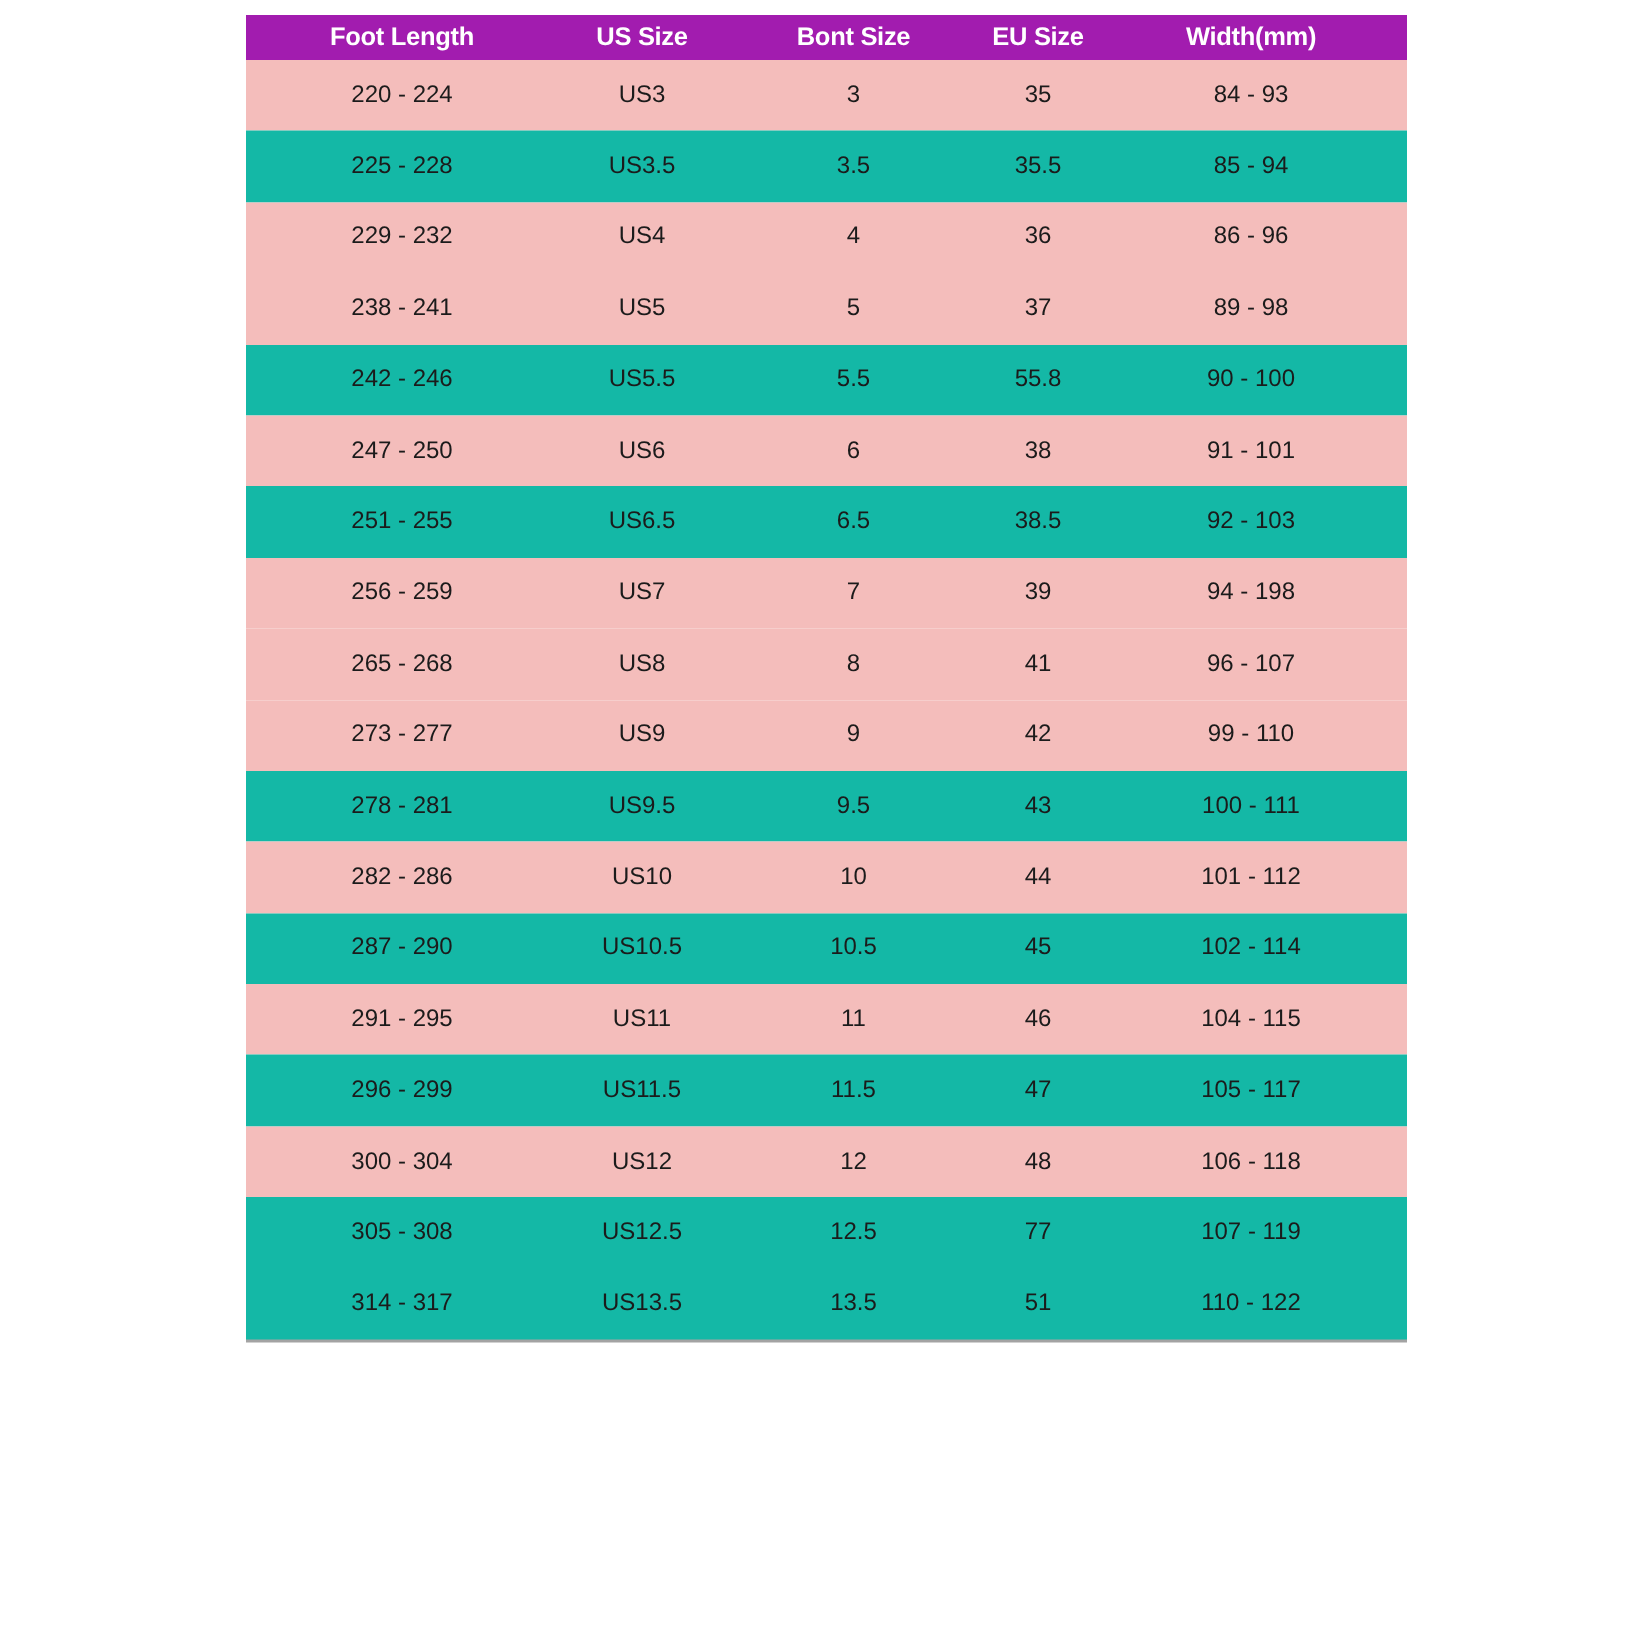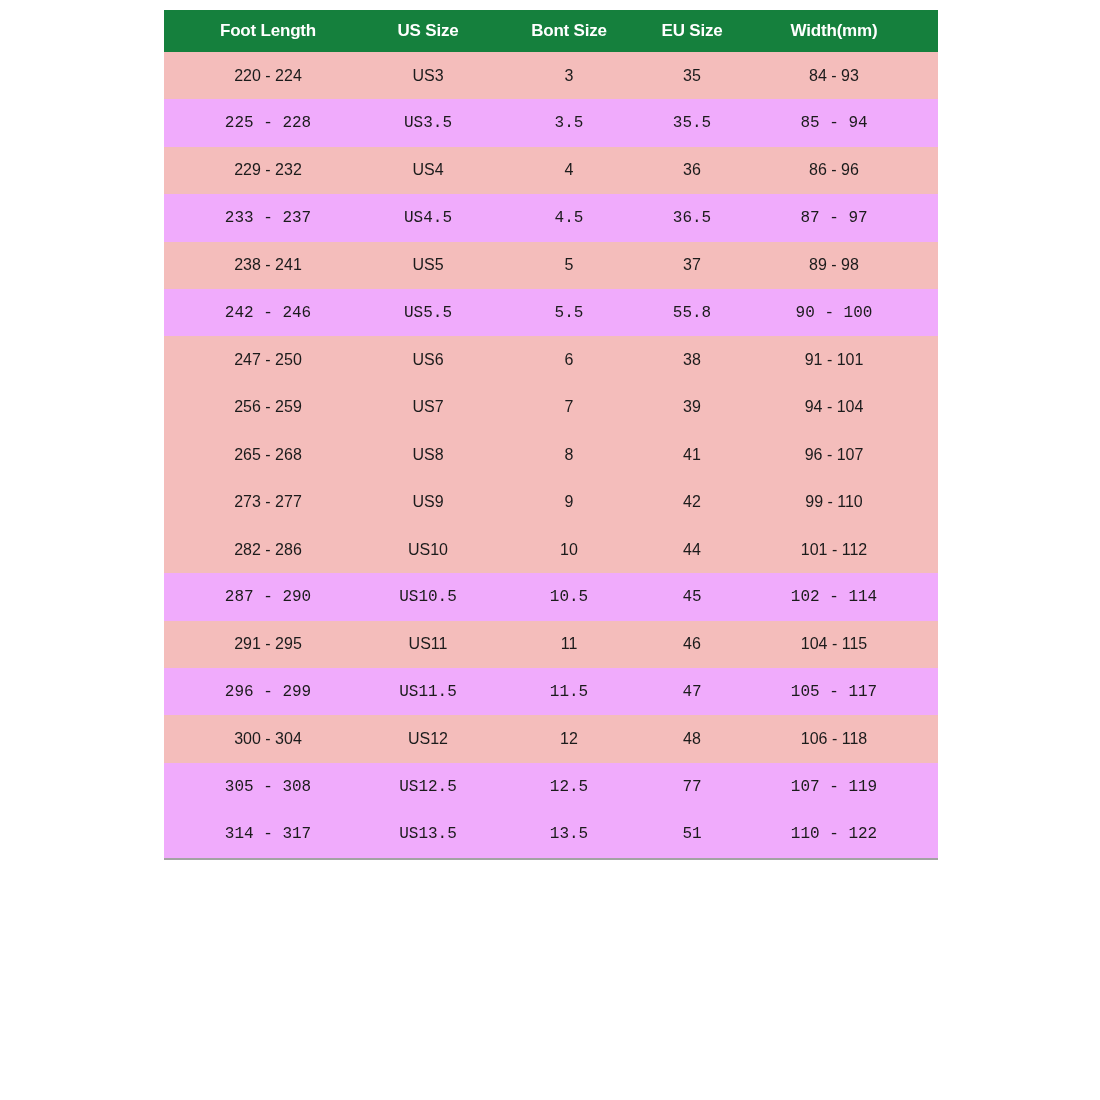--- a/index.html
+++ b/index.html
@@ -28,26 +28,26 @@
   }
 
   
   col.c1 { width: 208px; }
   col.c2 { width: 112px; }
   col.c3 { width: 170px; }
   col.c4 { width: 76px; }
   col.c5 { width: 208px; }
 
   thead th {
-    background: #15803d;
+    background: #a21caf;
     color: #ffffff;
     font-size: 17px;
     font-weight: bold;
     letter-spacing: -0.2px;
-    height: 42px;
+    height: 30px;
     padding: 0;
     text-align: center;
     vertical-align: middle;
     white-space: nowrap;
   }
 
   tbody td {
     height: 47.4px;
     padding: 0;
     text-align: center;
@@ -55,23 +55,22 @@
     font-size: 16px;
     color: #1b1b1b;
     white-space: nowrap;
   }
 
   tbody tr.row-odd td {
     background: #f4bdbb;
     font-weight: normal;
   }
   tbody tr.row-even td {
-    background: #f0abfc;
+    background: #14b8a6;
     font-weight: normal;
-    font-family: Liberation Mono, monospace;
   }
 
   tbody tr.row-even.last-row td {
     border-bottom: 2px solid #a3a3a3;
   }
 </style>
 </head>
 <body>
 
 <div id="size-chart-wrap">
@@ -107,27 +106,20 @@
           <td>35.5</td>
           <td>85 - 94</td>
         </tr>
         <tr class="row-odd">
           <td>229 - 232</td>
           <td>US4</td>
           <td>4</td>
           <td>36</td>
           <td>86 - 96</td>
         </tr>
-        <tr class="row-even">
-          <td>233 - 237</td>
-          <td>US4.5</td>
-          <td>4.5</td>
-          <td>36.5</td>
-          <td>87 - 97</td>
-        </tr>
         <tr class="row-odd">
           <td>238 - 241</td>
           <td>US5</td>
           <td>5</td>
           <td>37</td>
           <td>89 - 98</td>
         </tr>
         <tr class="row-even">
           <td>242 - 246</td>
           <td>US5.5</td>
@@ -135,40 +127,54 @@
           <td>55.8</td>
           <td>90 - 100</td>
         </tr>
         <tr class="row-odd">
           <td>247 - 250</td>
           <td>US6</td>
           <td>6</td>
           <td>38</td>
           <td>91 - 101</td>
         </tr>
+        <tr class="row-even">
+          <td>251 - 255</td>
+          <td>US6.5</td>
+          <td>6.5</td>
+          <td>38.5</td>
+          <td>92 - 103</td>
+        </tr>
         <tr class="row-odd">
           <td>256 - 259</td>
           <td>US7</td>
           <td>7</td>
           <td>39</td>
-          <td>94 - 104</td>
+          <td>94 - 198</td>
         </tr>
         <tr class="row-odd">
           <td>265 - 268</td>
           <td>US8</td>
           <td>8</td>
           <td>41</td>
           <td>96 - 107</td>
         </tr>
         <tr class="row-odd">
           <td>273 - 277</td>
           <td>US9</td>
           <td>9</td>
           <td>42</td>
           <td>99 - 110</td>
+        </tr>
+        <tr class="row-even">
+          <td>278 - 281</td>
+          <td>US9.5</td>
+          <td>9.5</td>
+          <td>43</td>
+          <td>100 - 111</td>
         </tr>
         <tr class="row-odd">
           <td>282 - 286</td>
           <td>US10</td>
           <td>10</td>
           <td>44</td>
           <td>101 - 112</td>
         </tr>
         <tr class="row-even">
           <td>287 - 290</td>

